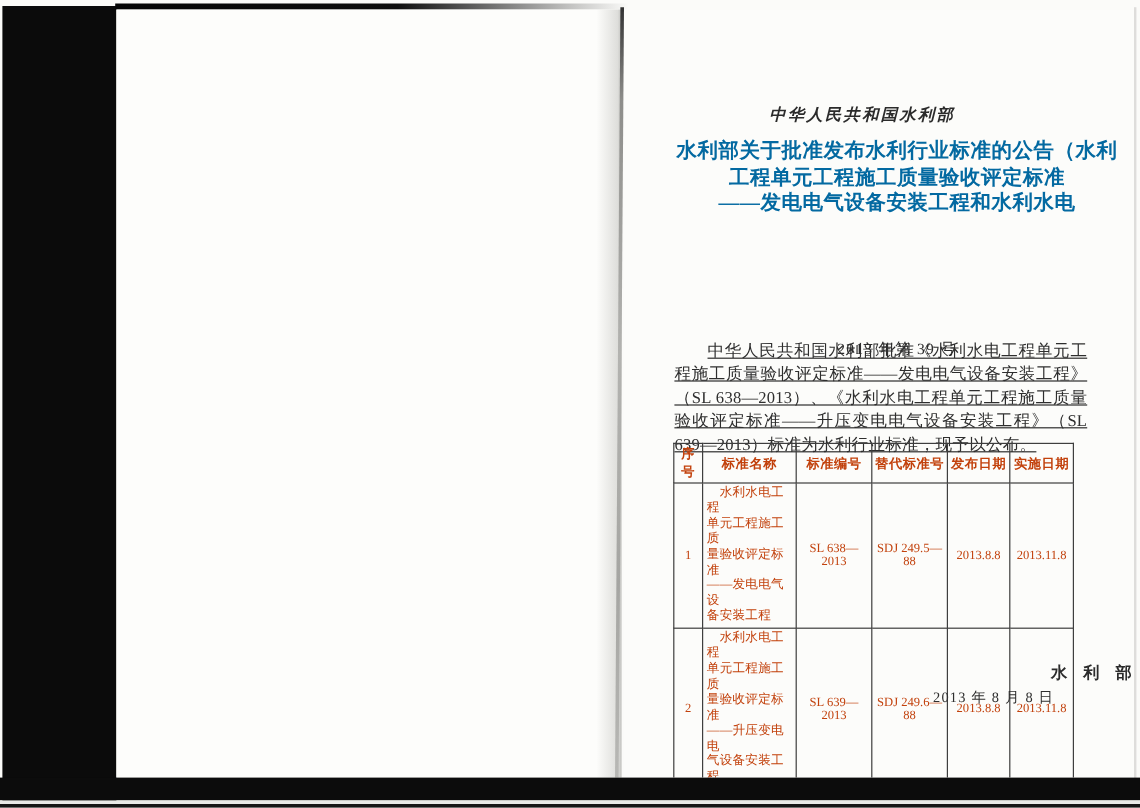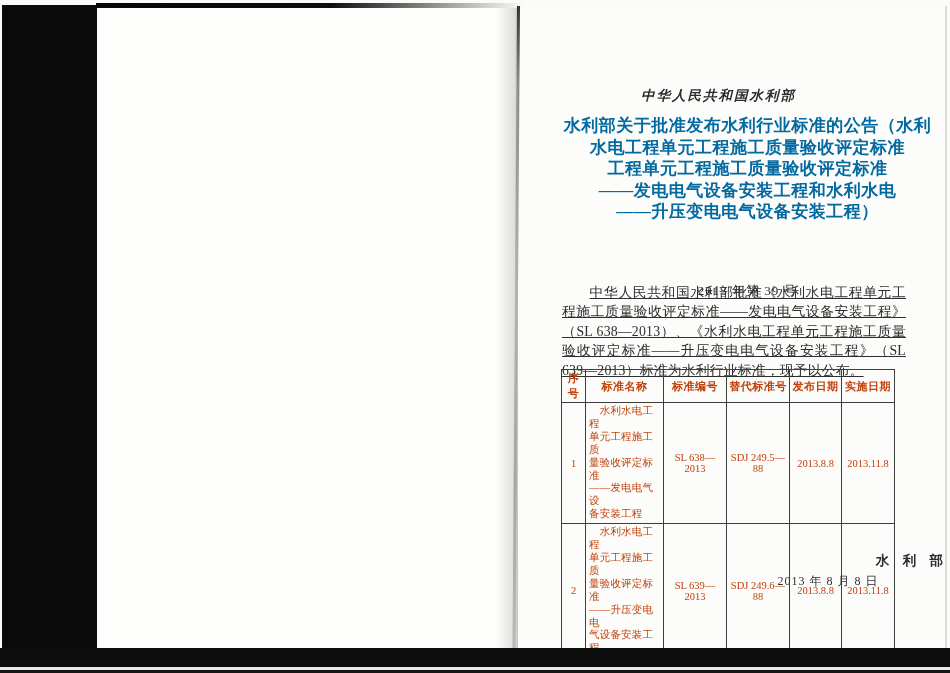--- a/index.html
+++ b/index.html
@@ -64,24 +64,22 @@
   <div class="page-left"></div>
   <div class="gutter-shade"></div>
   <div class="gutter-line"></div>
 
   <div class="page-right">
 
     <div class="ministry">中华人民共和国水利部</div>
 
     <div class="title-block">
       <div>水利部关于批准发布水利行业标准的公告（水利</div>
-      <div>水电工程单元工程施工质量验收评定标准</div>
       <div>工程单元工程施工质量验收评定标准</div>
       <div>——发电电气设备安装工程和水利水电</div>
-      <div>——升压变电电气设备安装工程）</div>
     </div>
 
     <div class="doc-number">2013 年第 39 号</div>
 
     <p class="body-par">中华人民共和国水利部批准《水利水电工程单元工程施工质量验收评定标准——发电电气设备安装工程》（SL 638—2013）、《水利水电工程单元工程施工质量验收评定标准——升压变电电气设备安装工程》（SL 639—2013）标准为水利行业标准，现予以公布。</p>
 
     <table class="std">
       <colgroup>
         <col style="width:24px">
           <col style="width:78px">

